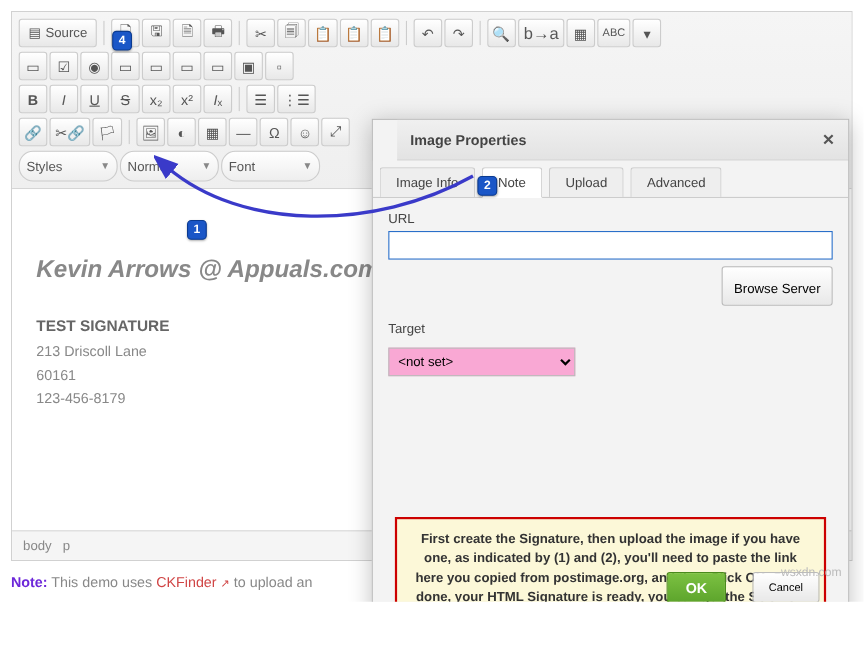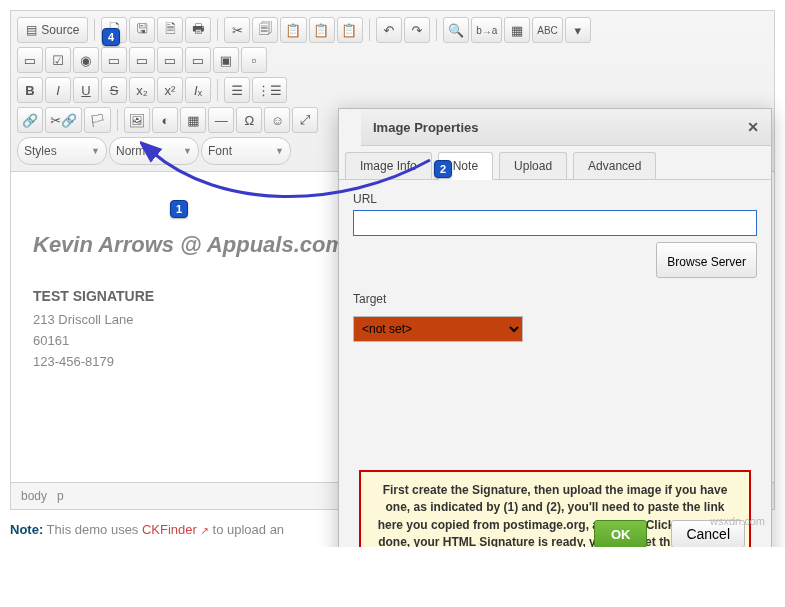--- a/index.html
+++ b/index.html
@@ -84,21 +84,21 @@
 .sig-name { font-weight: bold; color: #666; font-size: 14px; margin-bottom: 8px;}
 .sig-line { color: #888; font-size: 13px; margin-bottom: 6px; }
 .statusbar {
   background: #f5f5f5;
   border-top: 1px solid #d1d1d1;
   padding: 6px 10px;
   font-size: 12px;
   color: #888;
 }
 .note { margin-top: 12px; font-size: 13px; color: #888; }
-.note b { color: #0c4a6e; }
+.note b { color: #6d28d9; }
 .note a { color: #d04545; text-decoration: none; }
 .extlink { font-size: 10px; color: #d04545; }
 .dialog {
   position: absolute;
   left: 328px;
   top: 98px;
   width: 434px;
   border: 1px solid #bbb;
   background: #f3f3f3;
   box-shadow: 0 4px 20px rgba(0,0,0,0.25);
@@ -147,21 +147,21 @@
   background: #fff;
 }
 .browse { float: right; margin-top: 6px; height: 36px; font-size: 12px;
   border: 1px solid #bbb; background: linear-gradient(#fff,#e8e8e8);
   border-radius: 3px; padding: 12px 10px; cursor: pointer;}
 .target-sel {
   margin-top: 6px;
   width: 170px;
   height: 26px;
   border: 1px solid #bbb;
-  background: #c2410c;
+  background: #f9a8d4;
   font-size: 12px;
   padding: 0 4px;
 }
 .instruction-box {
   position: absolute;
   left: 20px;
   right: 20px;
   top: 290px;
   border: 2px solid #c00;
   background: #fcf8d8;
@@ -190,21 +190,21 @@
   font-weight: bold;
   font-size: 13px;
   cursor: pointer;
 }
 .cancel-btn {
   background: linear-gradient(#fff,#e8e8e8);
   border: 1px solid #bbb;
   height: 28px;
   padding: 0 14px;
   border-radius: 3px;
-  font-size: 14px;
+  font-size: 10px;
   cursor: pointer;
 }
 .watermark {
   position: absolute;
   right: 10px;
   bottom: 10px;
   font-size: 11px;
   color: #bbb;
 }
 svg.arrow { position: absolute; pointer-events: none; }
@@ -230,21 +230,21 @@
       <span class="btn">✂</span>
       <span class="btn">🗐</span>
       <span class="btn">📋</span>
       <span class="btn">📋</span>
       <span class="btn">📋</span>
       <span class="sep"></span>
       <span class="btn">↶</span>
       <span class="btn">↷</span>
       <span class="sep"></span>
       <span class="btn">🔍</span>
-      <span class="btn" style="font-size:10px">b→a</span>
+      <span class="btn" style="font-size:15px">b→a</span>
       <span class="btn">▦</span>
       <span class="btn" style="font-size:10px">ABC</span>
       <span class="btn">▾</span>
     </div>
 
     <div class="tool-row">
       <span class="btn">▭</span>
       <span class="btn">☑</span>
       <span class="btn">◉</span>
       <span class="btn">▭</span>

